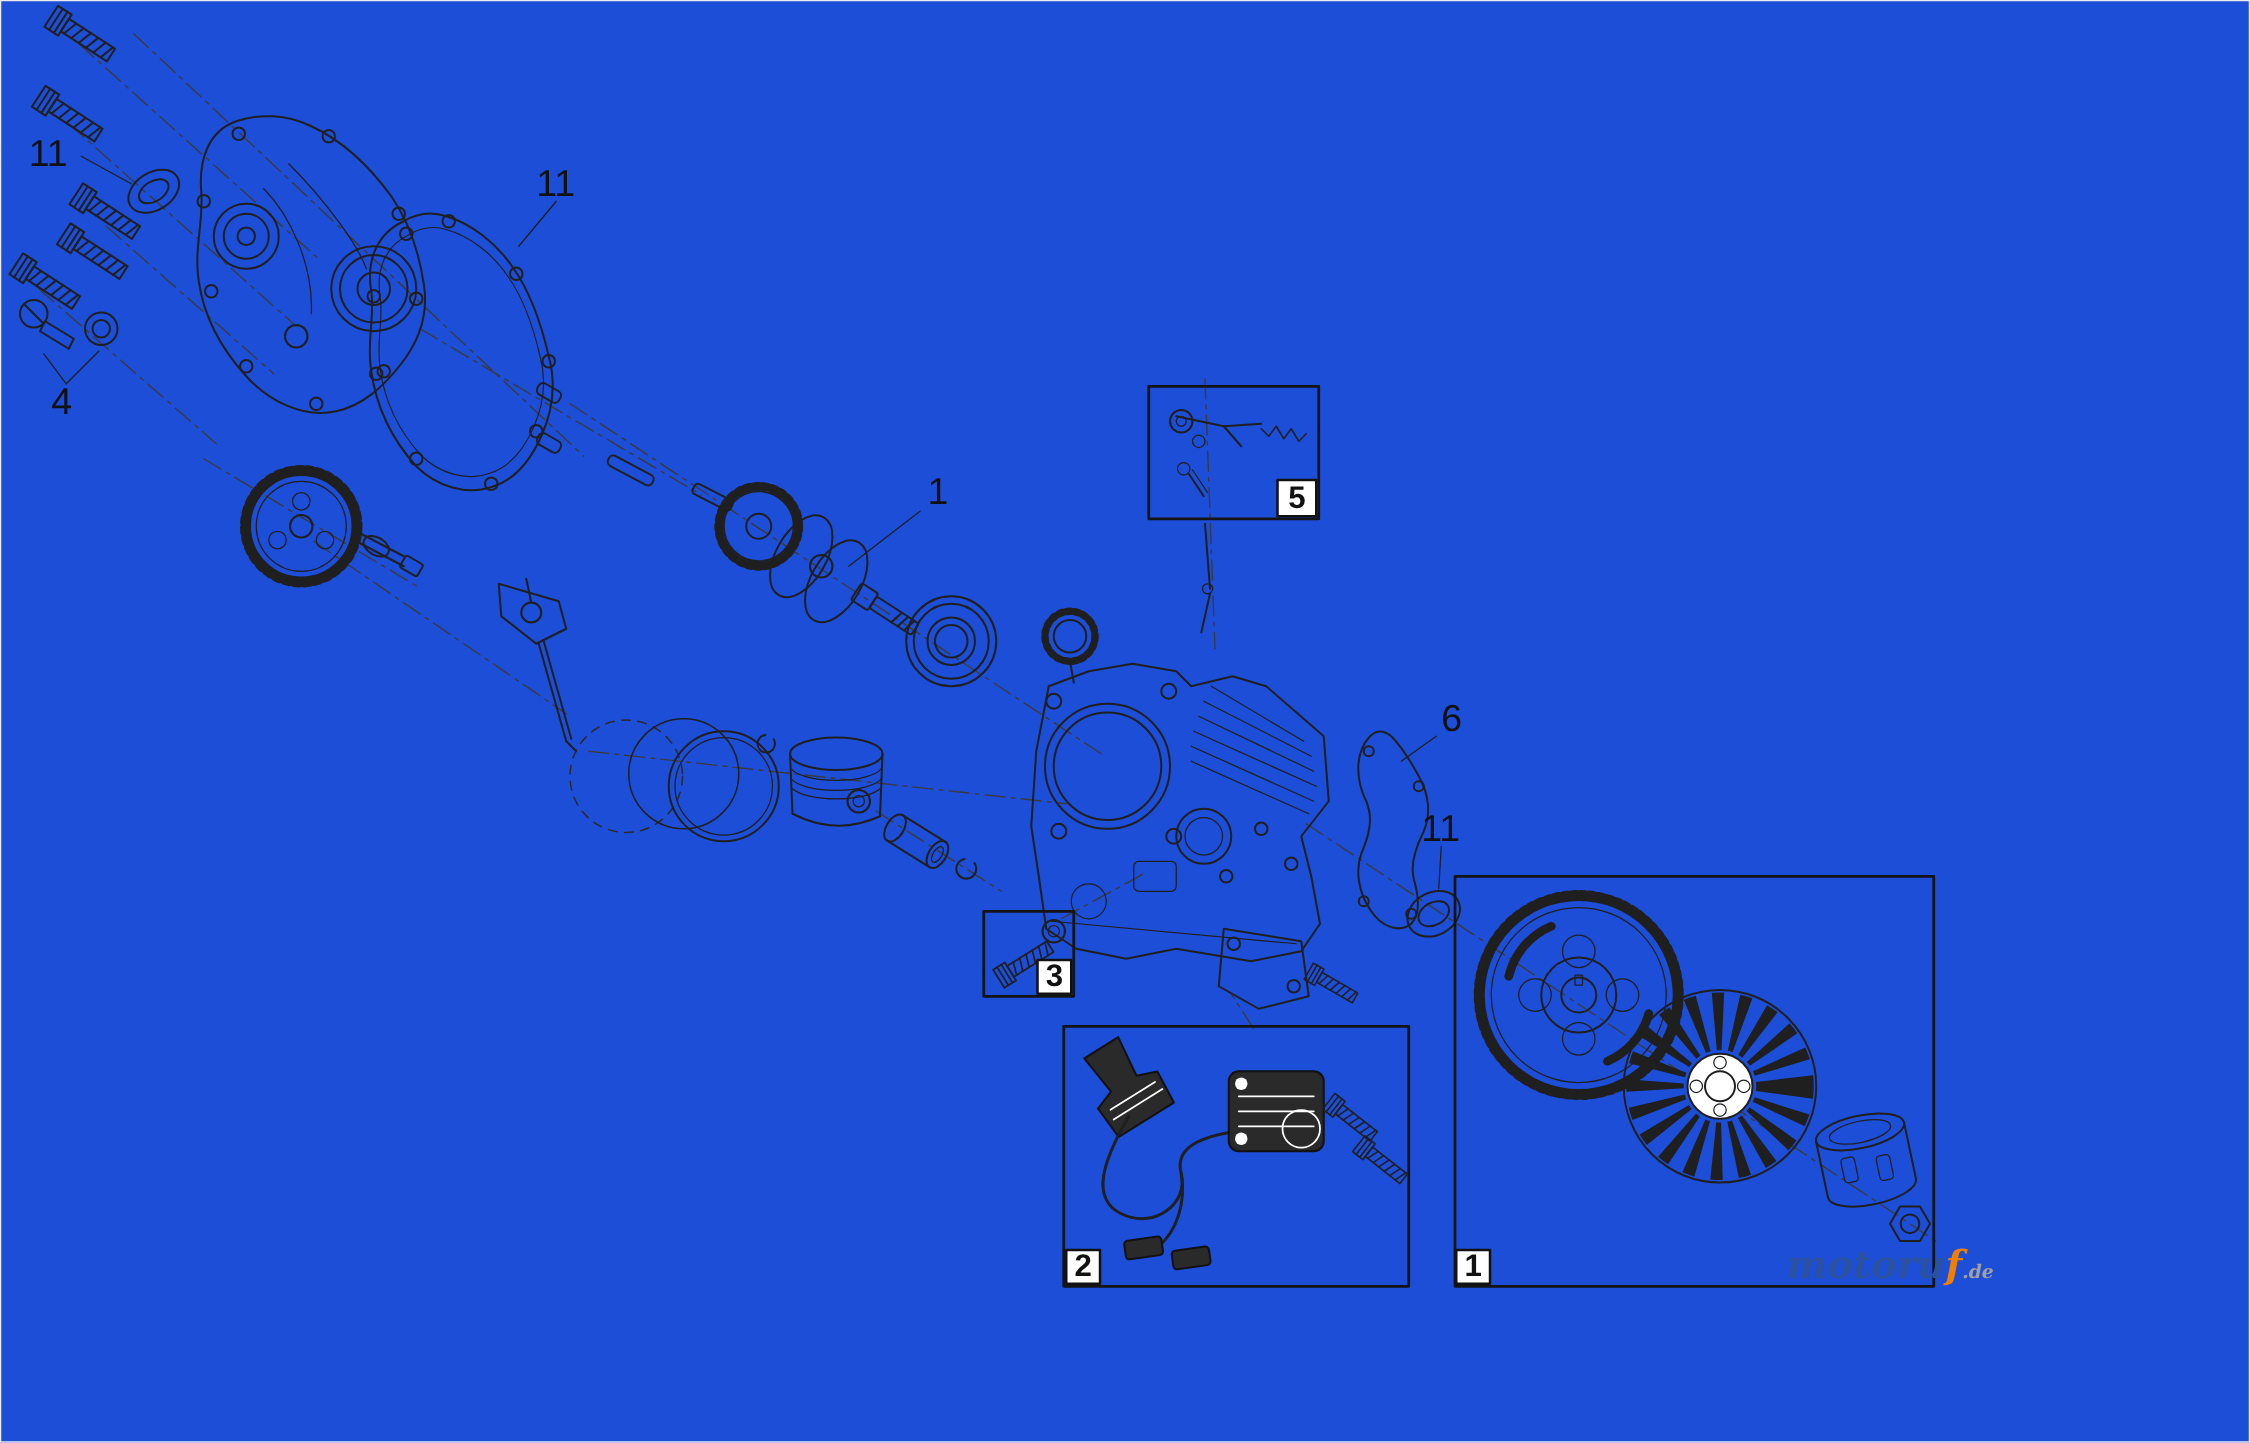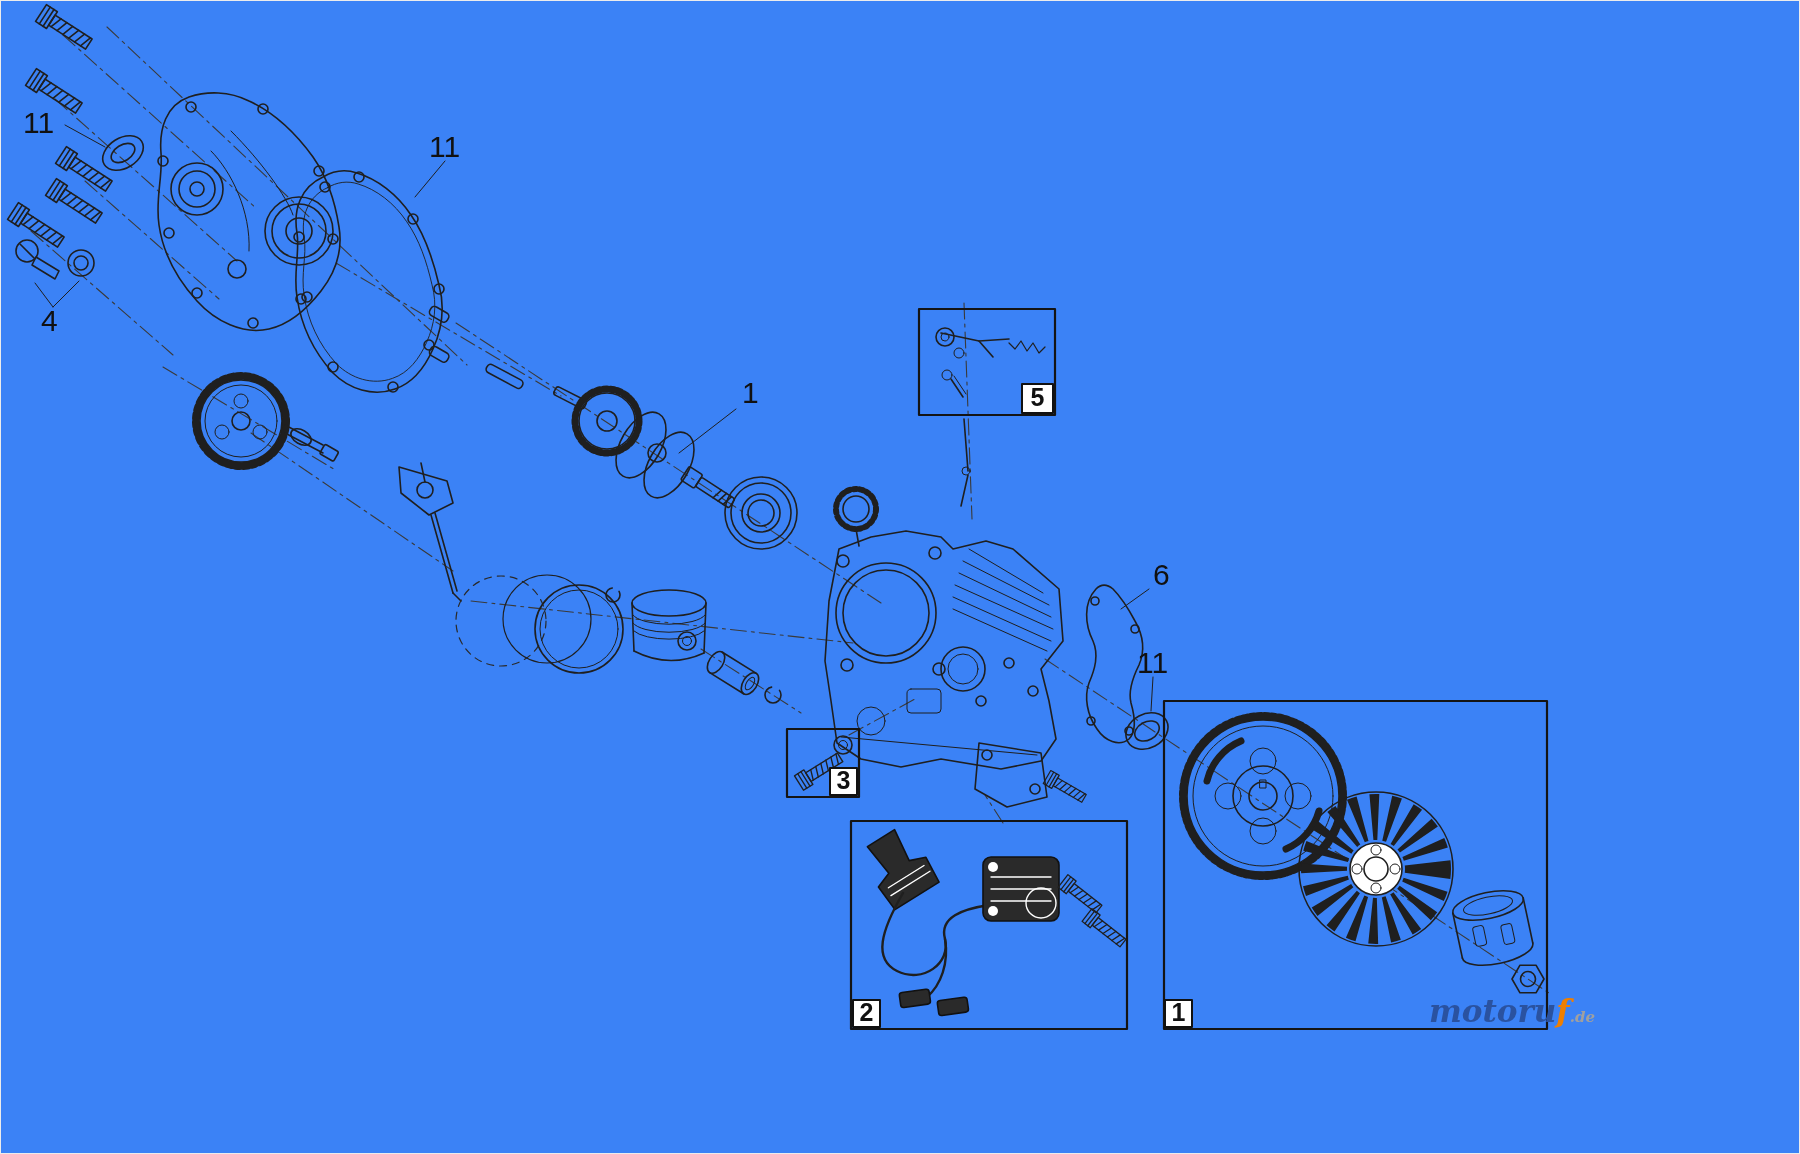--- a/index.html
+++ b/index.html
@@ -1,18 +1,18 @@
 <!DOCTYPE html>
 <html><head>
 <meta charset="utf-8">
 <style>
   html,body { margin:0; padding:0; background:#ffffff; }
   .stage {
     position:relative; width:1800px; height:1154px;
-    background:#3b82f6; border:1px solid #ececec; box-sizing:border-box;
+    background:#1d4ed8; border:1px solid #ececec; box-sizing:border-box;
     overflow:hidden;
     font-family:"Liberation Sans", sans-serif;
   }
   svg.diagram {
     display:block;
     stroke-linecap:round; stroke-linejoin:round;
     stroke-width:1.6;
     font-family:"Liberation Sans", sans-serif;
   }
   .s      { fill:none; stroke:#1f1f1f; }

